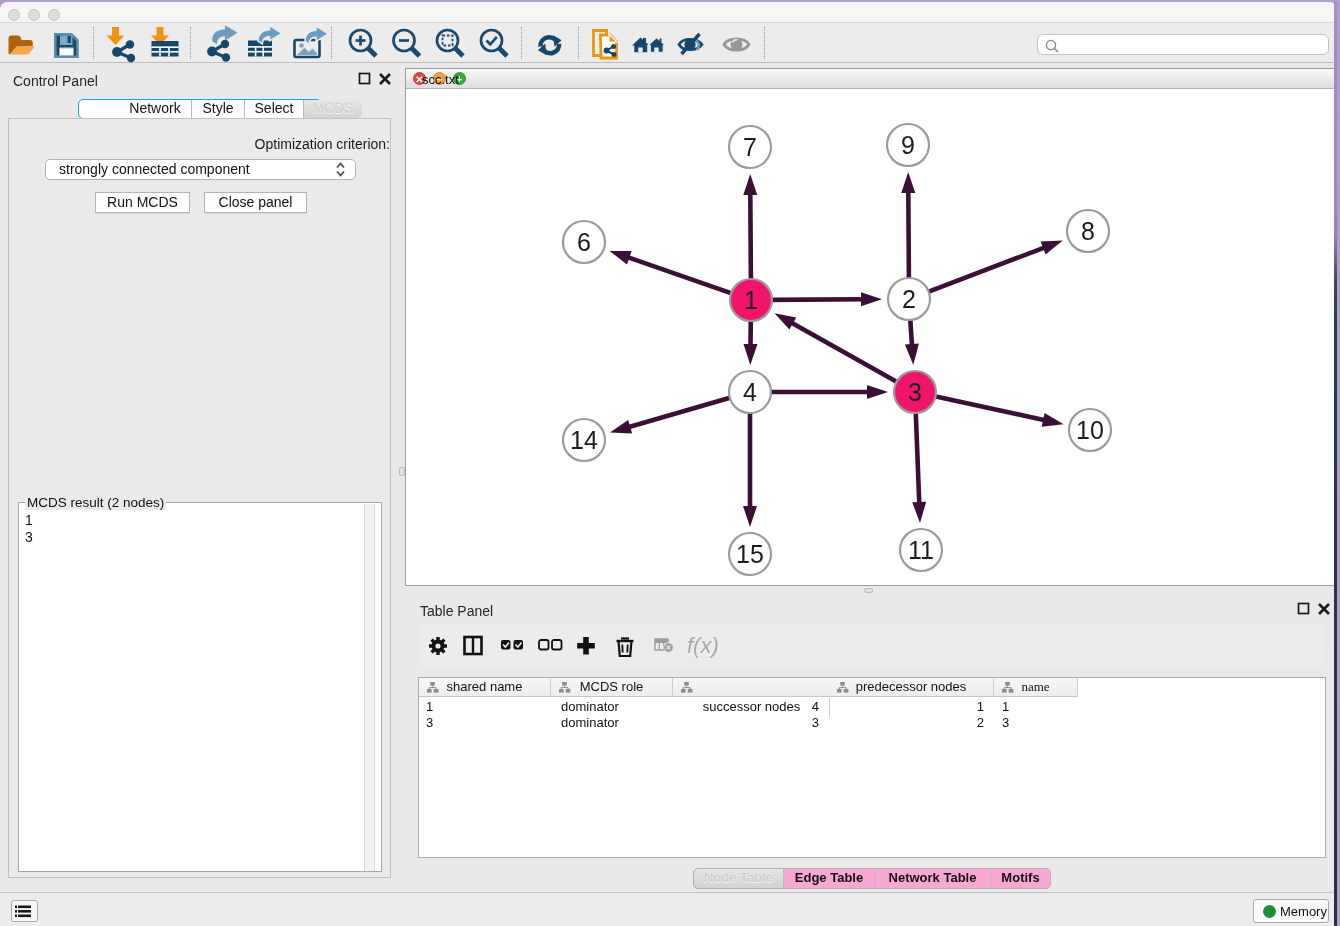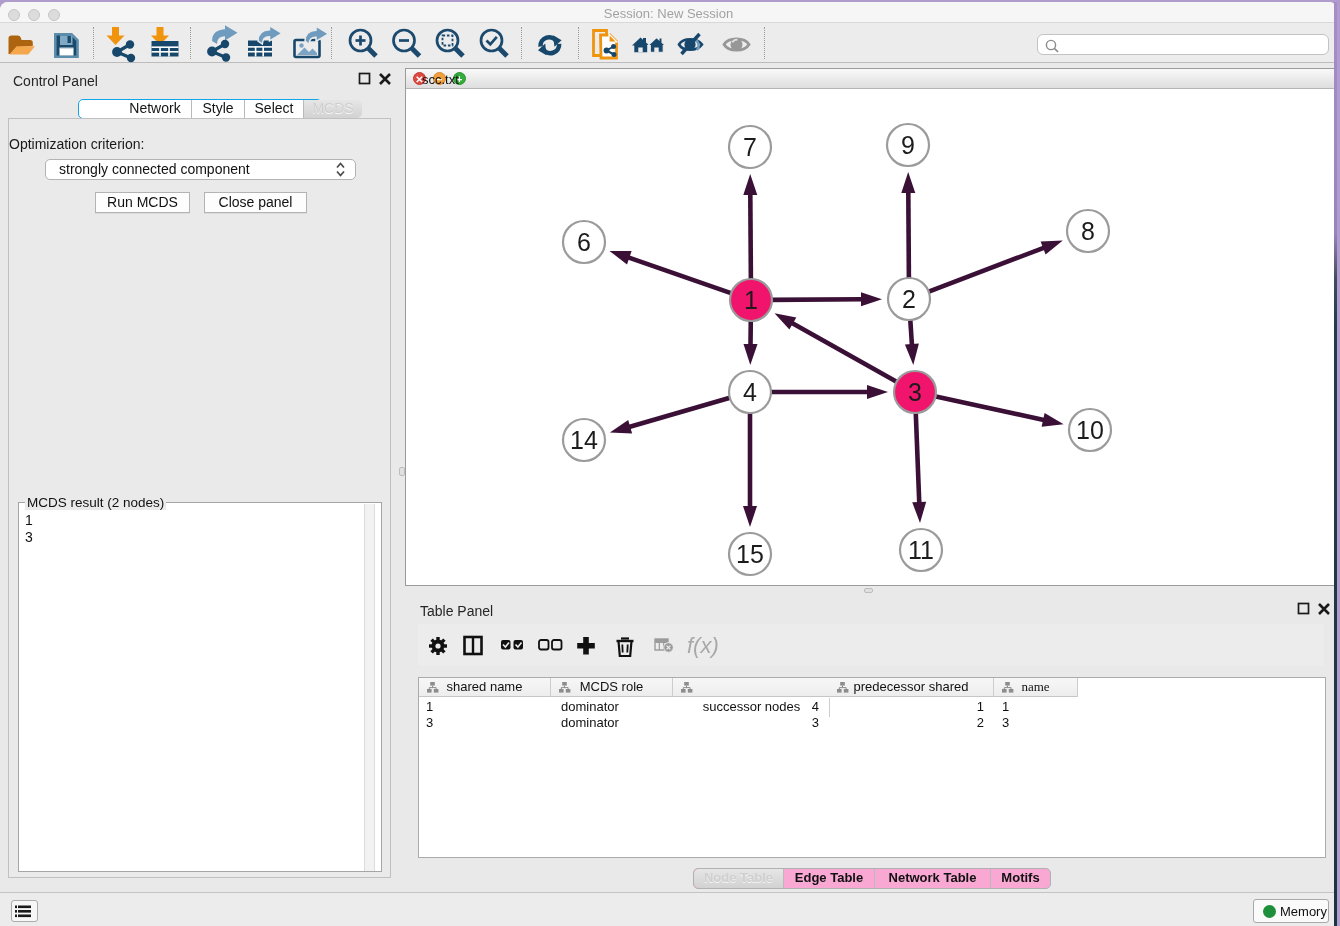--- a/index.html
+++ b/index.html
@@ -24,21 +24,21 @@
   #cpanel { position:absolute; left:0; top:62px; width:399px; height:828px; background:#e9e9e9; }
   #cp-title { position:absolute; left:13px; top:9px; font-size:14px; color:#262626; }
   #cp-tabs { position:absolute; left:78px; top:35px; width:244px; height:20px;
              border:1px solid #0ea5e9; border-radius:5px; background:#fff; display:flex;
              font-size:14px; color:#151515;padding-left:40px; }
   #cp-tabs .tab { flex:none; text-align:center; line-height:16px; border-right:1px solid #b9b9b9; }
   #cp-tabs .tab:last-child { border-right:none; border-radius:0 5px 5px 0;
        background:linear-gradient(#e6e6e6,#d2d2d2); color:#cfcfcf; text-shadow:0 1px 0 #f5f5f5; }
   #cp-body { position:absolute; left:8px; top:54px; width:383px; height:760px;
              border:1px solid #c0c0c0; background:#eaeaea; }
-  #optlabel { position:absolute; left:0; top:17px; width:100%; text-align:left;
+  #optlabel { position:absolute; left:0; top:17px; width:100%; text-align:right;
               font-size:14px; color:#191919; }
   #dropdown { position:absolute; left:36px; top:40px; width:311px; height:21px; background:#fff;
               border:1px solid #b3b3b3; border-radius:5px; font-size:14px; color:#111;
               line-height:19px; padding-left:13px; }
   .btn { position:absolute; top:73px; height:21px; background:#fdfdfd; border:1px solid #b3b3b3;
          border-radius:0; font-size:14px; color:#111; text-align:center; line-height:19px;
          box-shadow:0 1px 0 rgba(0,0,0,0.06); }
   #fieldset { position:absolute; left:9px; top:383px; width:364px; height:370px;
               border:1px solid #a5a5a5; background:#fff; }
   #fs-legend { position:absolute; left:6px; top:-8px; background:#eaeaea; padding:0 2px;
@@ -95,21 +95,20 @@
     background:linear-gradient(#a78fc6 0%,#9a83bb 25%,#3f4a60 30%,#243a4c 35%,#1e3242 100%); }
   svg text { font-family:"Liberation Sans",sans-serif; }
 </style>
 </head>
 <body>
 <div id="win">
   <div id="titlebar">
     <div class="tl" style="left:8px;"></div>
     <div class="tl" style="left:28px;"></div>
     <div class="tl" style="left:48px;"></div>
-    <div id="wtitle">Session: New Session</div>
   </div>
   <div id="toolbar">
     <div class="tsep" style="left:93px;"></div>
     <div class="tsep" style="left:190px;"></div>
     <div class="tsep" style="left:331px;"></div>
     <div class="tsep" style="left:521px;"></div>
     <div class="tsep" style="left:578px;"></div>
     <div class="tsep" style="left:764px;"></div>
     <svg class="ticon" style="left:0" width="780" height="41" viewBox="0 0 780 41">
 
@@ -408,21 +407,21 @@
         <div class="th" style="left:0;width:132px;">
             <span>shared name</span>
           </div>
         <div class="th" style="left:132px;width:122px;">
             <span>MCDS role</span>
           </div>
         <div class="th" style="left:255px;width:156px;margin-top:20px;">
             <span>successor nodes</span>
           </div>
         <div class="th" style="left:410px;width:165px;">
-            <span>predecessor shared</span>
+            <span>predecessor nodes</span>
           </div>
         <div class="th" style="left:575px;width:84px;font-family:Liberation Serif, serif;">
             <span>name</span>
           </div>
       </div>
       <svg style="position:absolute;left:0;top:0" width="680" height="19" viewBox="0 0 680 19">
         <g fill="#8d8d8d">
 <g transform="translate(8,4)">
 <rect x="3.2" y="0" width="4.6" height="3.6"></rect>
 <rect x="0" y="7" width="4.6" height="3.6"></rect>

